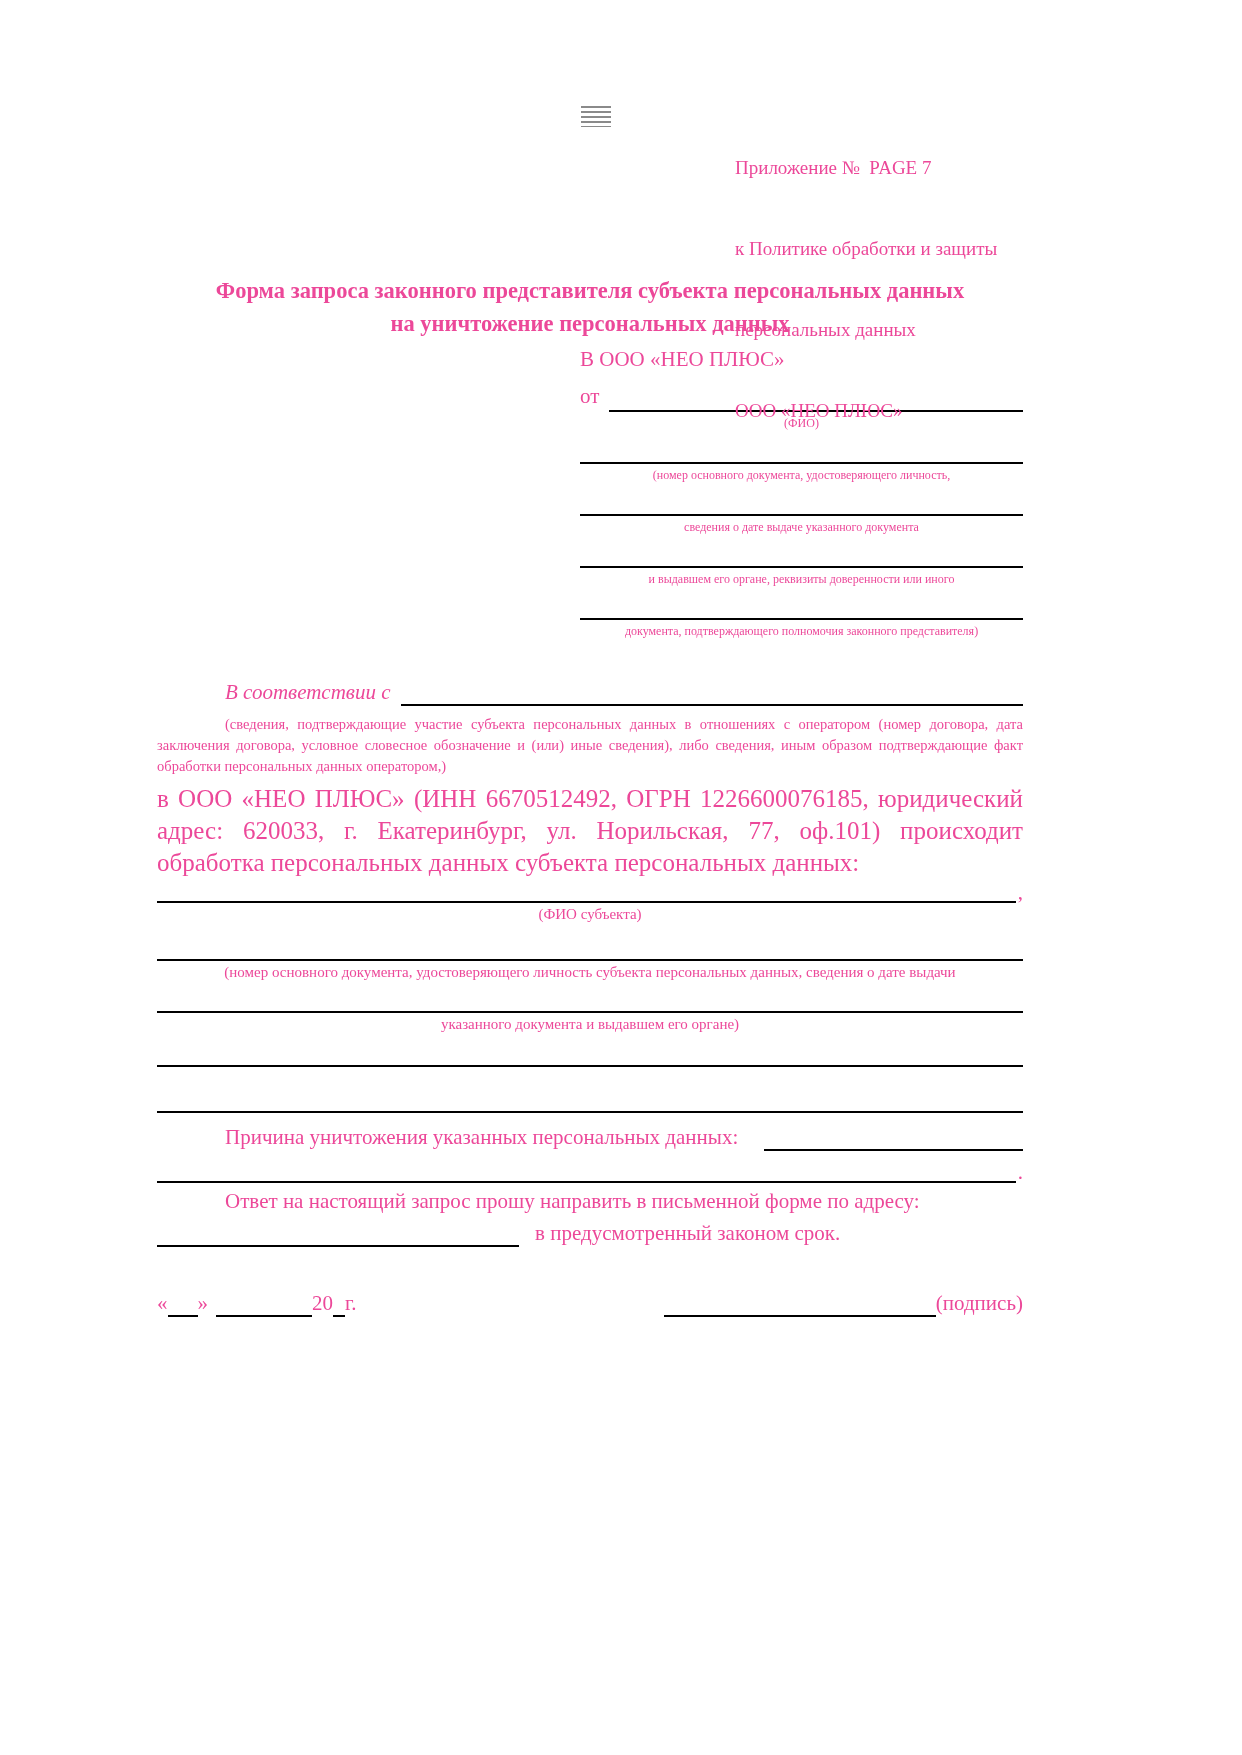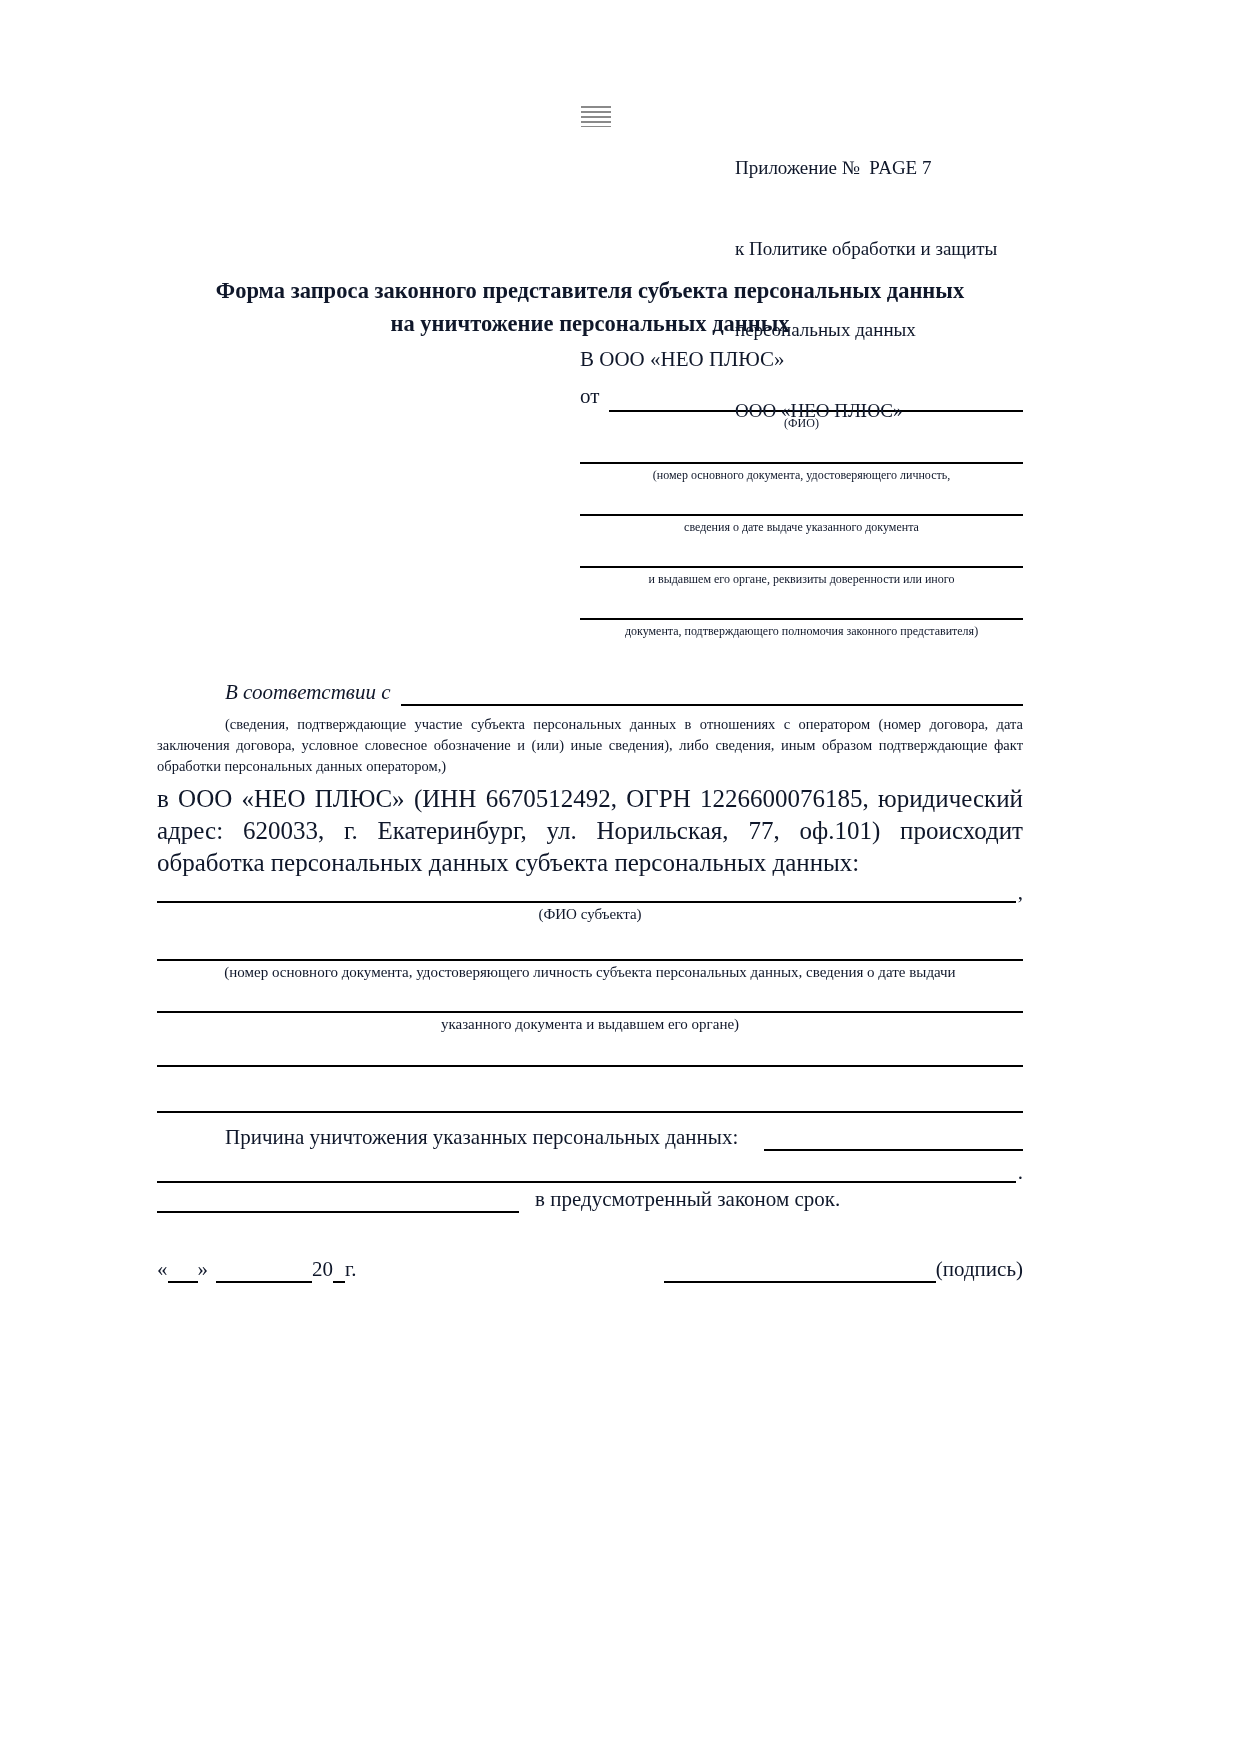--- a/index.html
+++ b/index.html
@@ -2,21 +2,21 @@
 <html lang="ru"><head>
 <meta charset="utf-8">
 <style>
   html, body { margin:0; padding:0; background:#ffffff; }
   .page {
     position: relative;
     width: 1242px;
     height: 1755px;
     box-sizing: border-box;
     background: #ffffff;
-    color: #0f172a;
+    color: #ec4899;
     font-family: "Liberation Serif", "DejaVu Serif", serif;
     padding: 100px 219px 0 157px;
     overflow: hidden;
   }
   
   .header-row { position: relative; height: 112px; }
   .marker-icon {
     position: absolute; left: 424px; top: 6px;
     width: 30px; height: 21px;
     background: repeating-linear-gradient(to bottom, #8a8a8a 0 2px, #ffffff 2px 5px);
@@ -136,20 +136,21 @@
 
   <div class="reason-row">
     <span class="label">Причина уничтожения указанных персональных данных:</span>
     <span class="fill grow"></span>
   </div>
   <div class="line-row period-row">
     <span class="fill grow"></span>
     <span class="tail">.</span>
   </div>
 
+  <p class="response-para">Ответ на настоящий запрос прошу направить в письменной форме по адресу:</p>
   <div class="response-row">
     <span class="addr-fill"></span>
     <span class="tail">в предусмотренный законом срок.</span>
   </div>
 
   <div class="footer-row">
     <div class="date-group">
       <span>«</span>
         <span class="fill" style="width:30px;"></span>
         <span>»</span>

